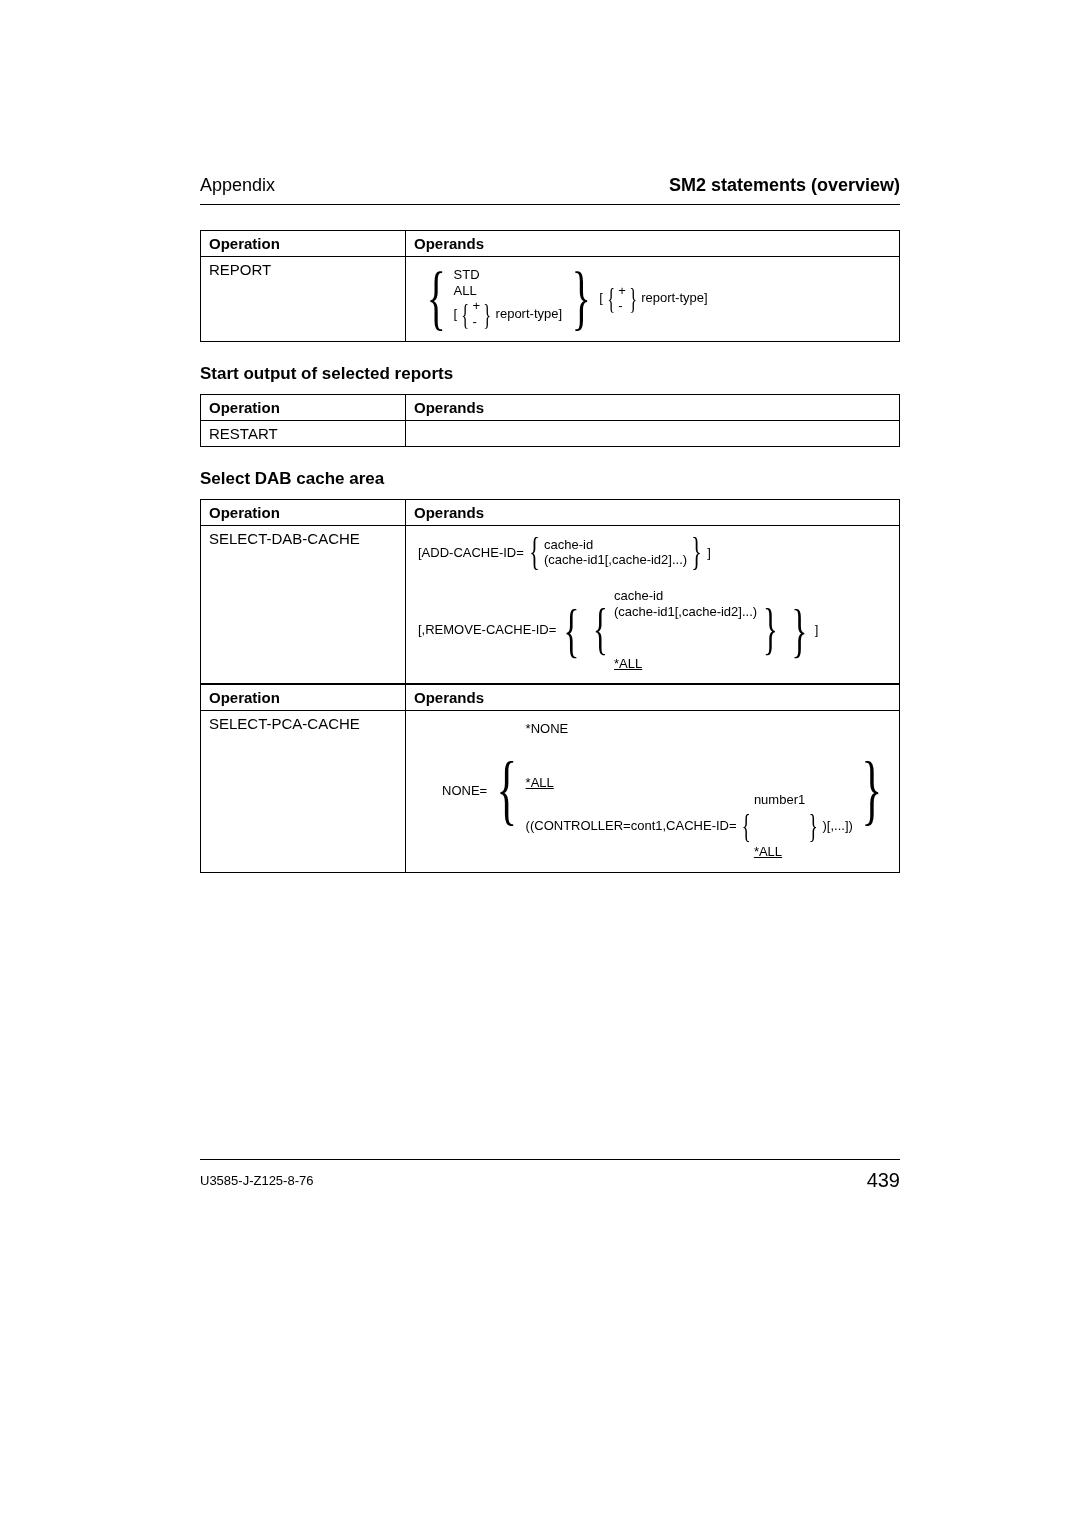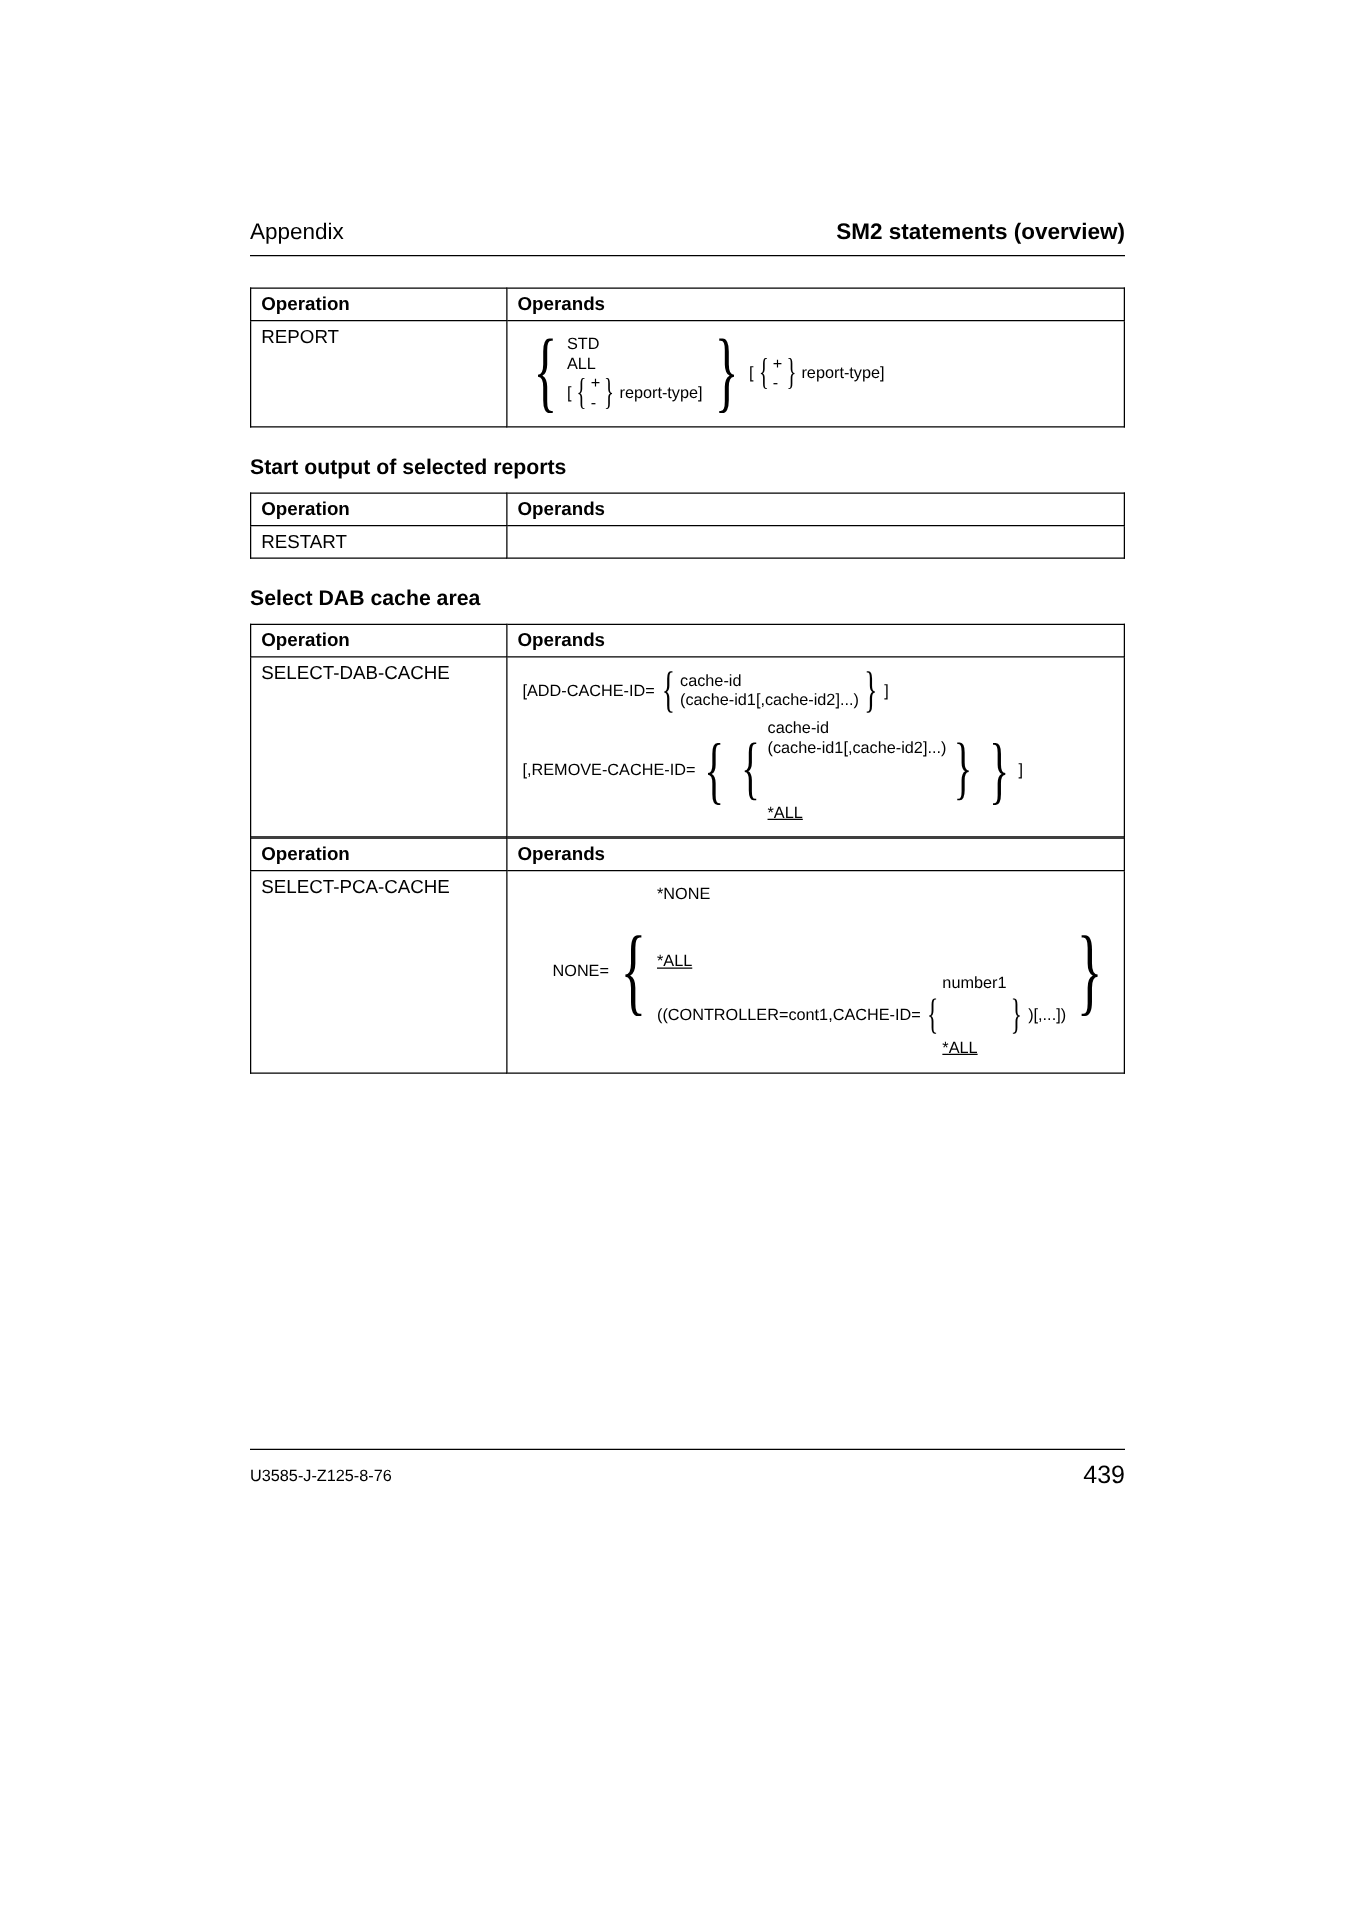--- a/index.html
+++ b/index.html
@@ -214,21 +214,21 @@
       <tbody>
           <tr>
         <th>Operation</th>
         <th>Operands</th>
       </tr>
       <tr>
         <td>SELECT-DAB-CACHE</td>
         <td>
           <div class="operand-box">
 
-            <div class="inline-row" style="margin-bottom:6px;">
+            <div class="inline-row" style="margin-bottom:20px;">
               <span>[ADD-CACHE-ID=</span>
               <span class="choice">
                 <span class="lbrace" style="font-size:40px;">{</span>
                 <span class="choice-col">
                   <span>cache-id</span>
                   <span>(cache-id1[,cache-id2]...)</span>
                 </span>
                 <span class="rbrace" style="font-size:40px;">}</span>
               </span>
               <span>]</span>

